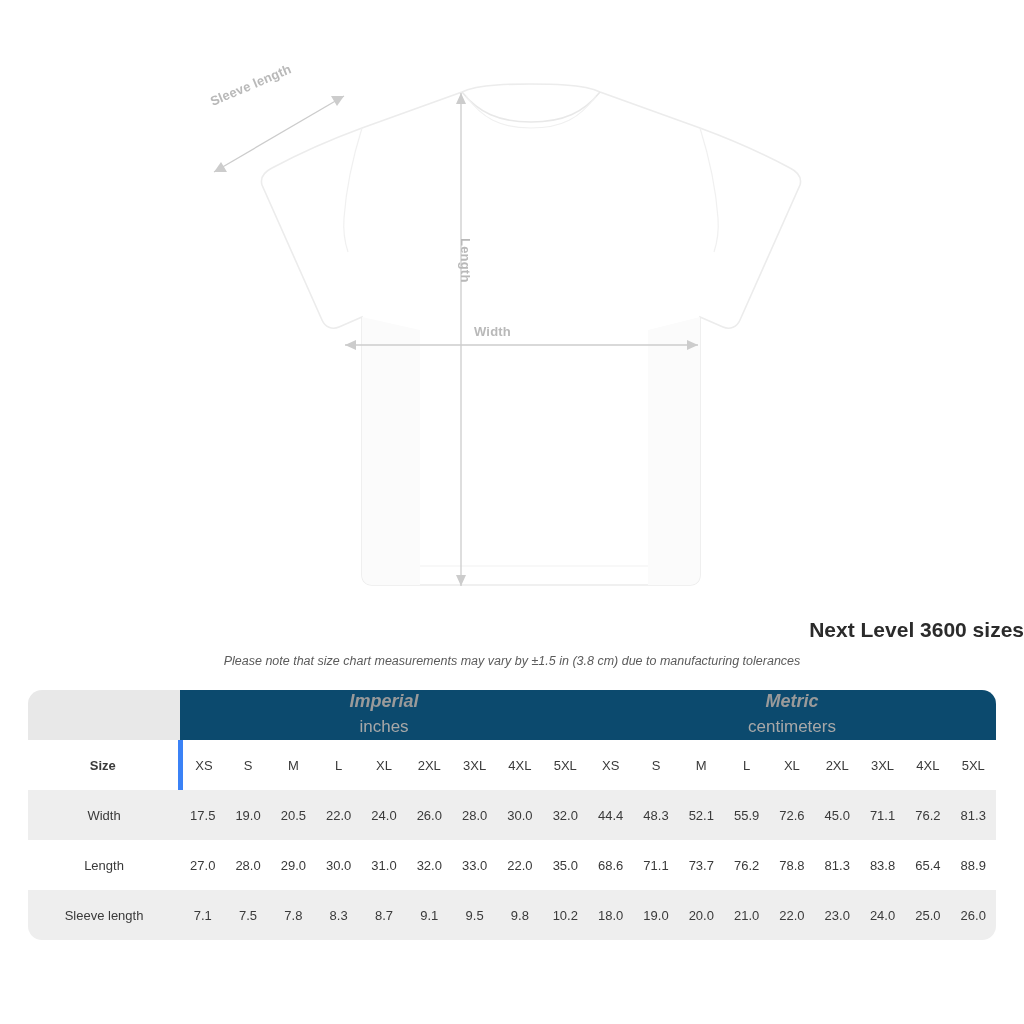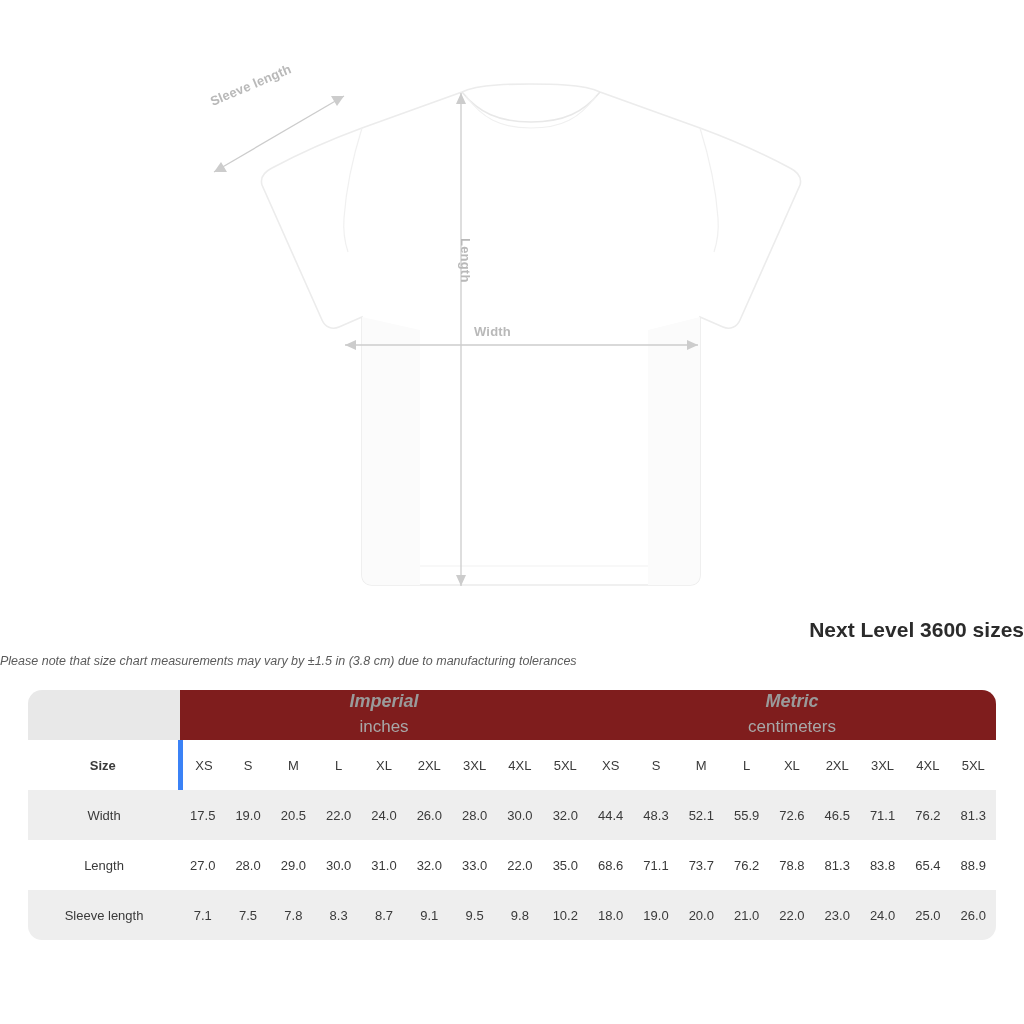--- a/index.html
+++ b/index.html
@@ -51,21 +51,21 @@
 
   
   .title {
     text-align: right;
     font-size: 21px;
     font-weight: bold;
     color: #2b2b2b;
     margin-top: 8px;
   }
   .subtitle {
-    text-align: left;
+    text-align: center;
     font-size: 12.5px;
     font-style: italic;
     color: #5b5b5b;
     margin-top: 12px;
   }
 
   
   .table-wrap {
     margin: 22px 28px 0 28px;
     border-radius: 14px;
@@ -81,21 +81,21 @@
     font-size: 13px;
     color: #3a3a3a;
     padding: 0;
     height: 50px;
     font-weight: normal;
     border: none;
   }
   
   .unit-row td {
     height: 72px;
-    background: #7f1d1d;
+    background: #0c4a6e;
     vertical-align: middle;
   }
   .unit-name {
     font-size: 18px;
     font-style: italic;
     font-weight: bold;
     color: #9a9a9a;
     line-height: 1.25;
   }
   .unit-sub {
@@ -271,21 +271,21 @@
         <td>24.0</td>
         <td>26.0</td>
         <td>28.0</td>
         <td>30.0</td>
         <td>32.0</td>
         <td>44.4</td>
         <td>48.3</td>
         <td>52.1</td>
         <td>55.9</td>
         <td>72.6</td>
-        <td>46.5</td>
+        <td>45.0</td>
         <td>71.1</td>
         <td>76.2</td>
         <td>81.3</td>
       </tr>
 
       <tr class="plain">
         <td class="rowhead">Length</td>
         <td>27.0</td>
         <td>28.0</td>
         <td>29.0</td>

